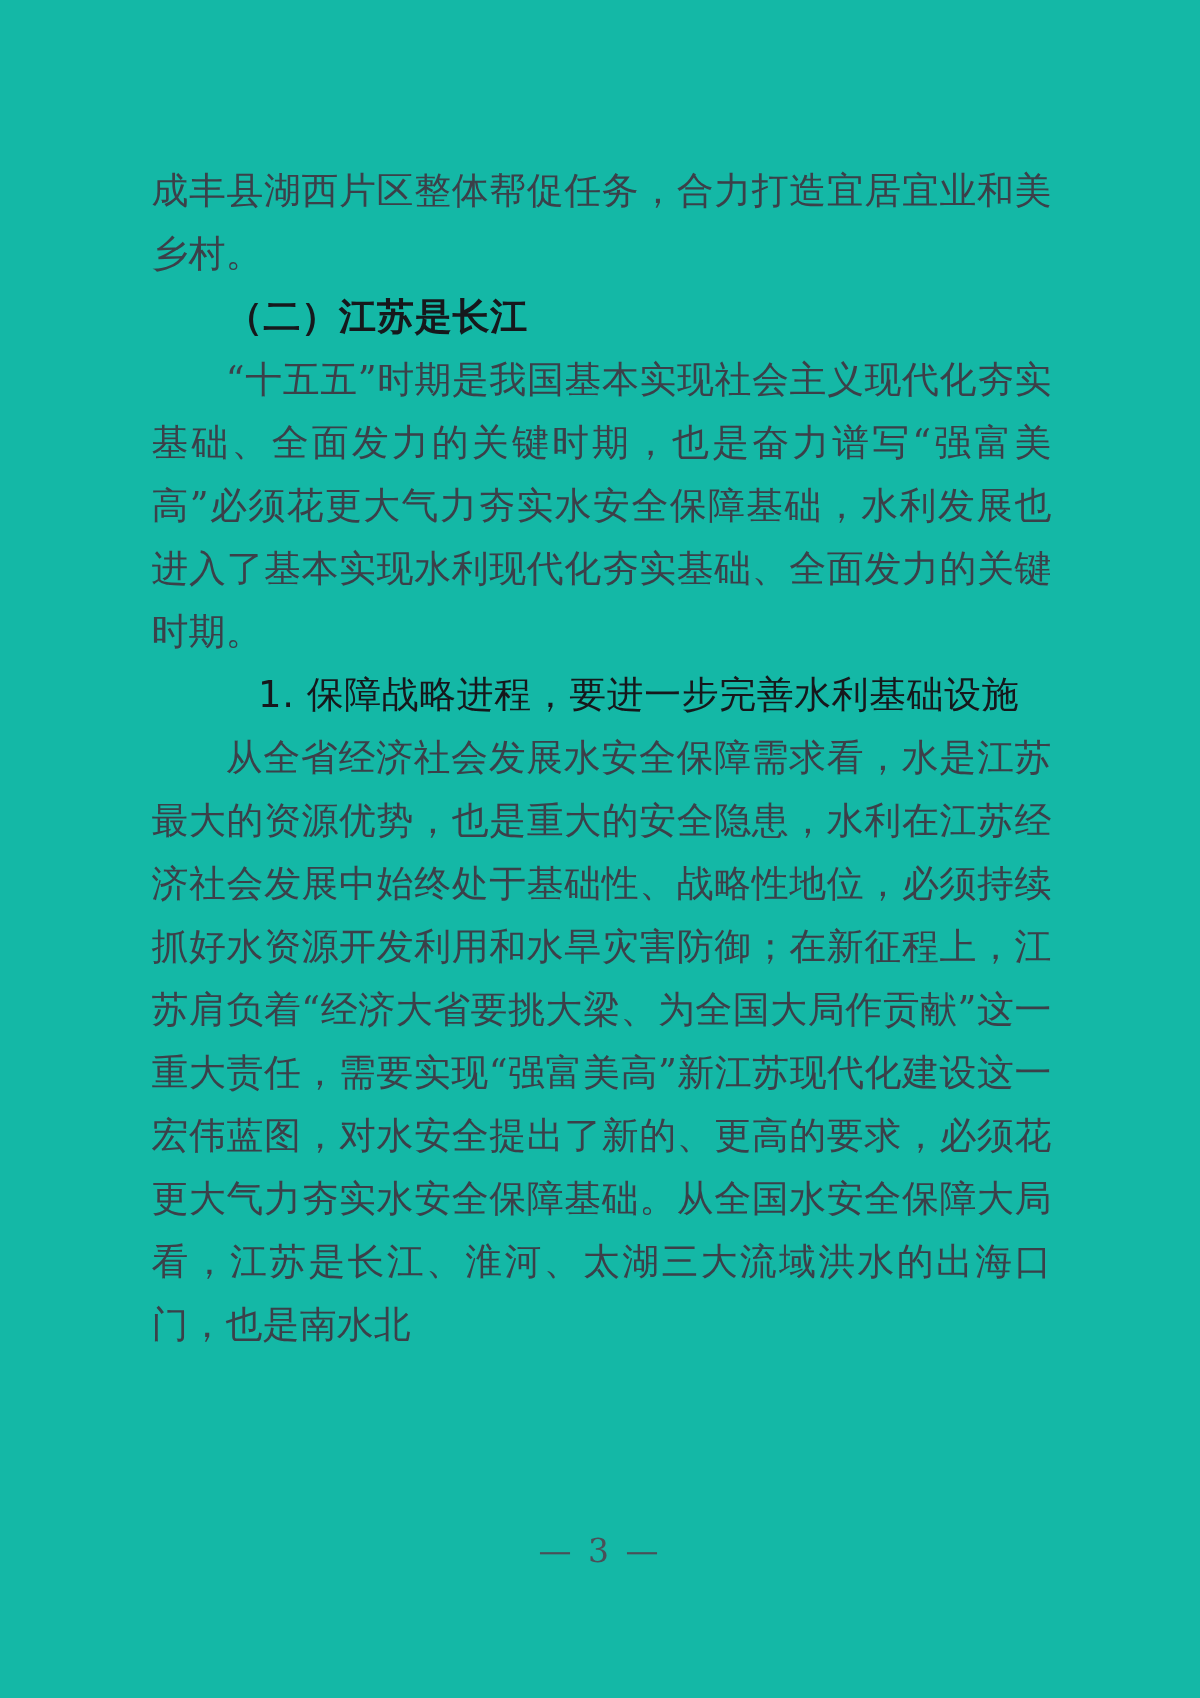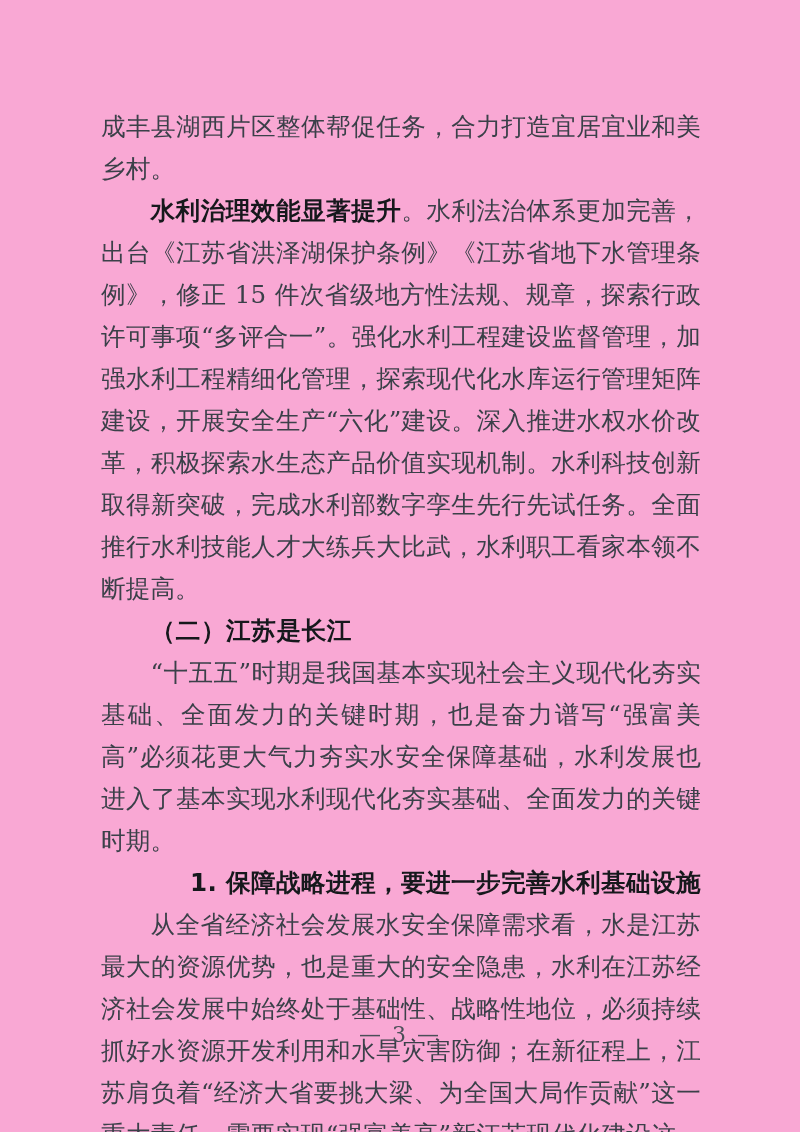--- a/index.html
+++ b/index.html
@@ -17,21 +17,21 @@
     color: #3b4049;
     -webkit-font-smoothing: antialiased;
   }
 
   #page {
     position: absolute;
     left: 0;
     top: 0;
     width: 800px;
     height: 1132px;
-    background: #f9a8d4;
+    background: #14b8a6;
   }
 
   #text-column {
     position: absolute;
     left: 101px;
     top: 106px;
     width: 600px;
   }
 
   .para {
@@ -68,25 +68,25 @@
     color: #16181c;
     letter-spacing: 0.6px;
     text-align: left;
   }
 
   .heading-num {
     margin: 0;
     font-size: 24.6px;
     line-height: 42px;
     text-indent: 49.5px;
-    font-weight: bold;
+    font-weight: normal;
     font-family: "DejaVu Sans", "Liberation Sans", sans-serif;
     color: #16181c;
     letter-spacing: 0.4px;
-    text-align: right;
+    text-align: center;
   }
 
   #page-number {
     position: absolute;
     left: 0;
     top: 1018px;
     width: 800px;
     text-align: center;
     font-size: 22px;
     line-height: 34px;
@@ -97,21 +97,20 @@
 </style>
 </head>
 <body>
 
 <div id="page">
 
   <div id="text-column">
 
     <p class="para no-indent">成丰县湖西片区整体帮促任务，合力打造宜居宜业和美乡村。</p>
 
-    <p class="para"><span class="lead-bold">水利治理效能显著提升</span><span>。水利法治体系更加完善，出台《江苏省洪泽湖保护条例》《江苏省地下水管理条例》，修正 15 件次省级地方性法规、规章，探索行政许可事项“多评合一”。强化水利工程建设监督管理，加强水利工程精细化管理，探索现代化水库运行管理矩阵建设，开展安全生产“六化”建设。深入推进水权水价改革，积极探索水生态产品价值实现机制。水利科技创新取得新突破，完成水利部数字孪生先行先试任务。全面推行水利技能人才大练兵大比武，水利职工看家本领不断提高。</span></p>
 
     <p class="heading">（二）江苏是长江</p>
 
     <p class="para">“十五五”时期是我国基本实现社会主义现代化夯实基础、全面发力的关键时期，也是奋力谱写“强富美高”必须花更大气力夯实水安全保障基础，水利发展也进入了基本实现水利现代化夯实基础、全面发力的关键时期。</p>
 
     <p class="heading-num"><span>1.</span><span>&nbsp;</span><span>保障战略进程，要进一步完善水利基础设施</span></p>
 
     <p class="para">从全省经济社会发展水安全保障需求看，水是江苏最大的资源优势，也是重大的安全隐患，水利在江苏经济社会发展中始终处于基础性、战略性地位，必须持续抓好水资源开发利用和水旱灾害防御；在新征程上，江苏肩负着“经济大省要挑大梁、为全国大局作贡献”这一重大责任，需要实现“强富美高”新江苏现代化建设这一宏伟蓝图，对水安全提出了新的、更高的要求，必须花更大气力夯实水安全保障基础。从全国水安全保障大局看，江苏是长江、淮河、太湖三大流域洪水的出海口门，也是南水北</p>
 
   </div>

